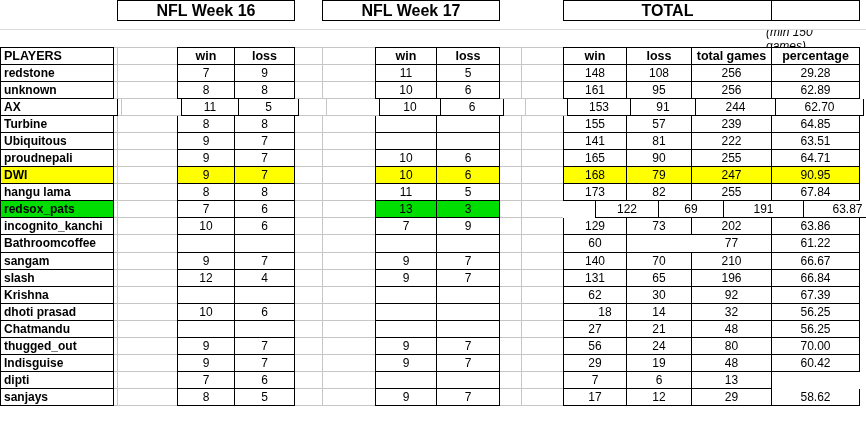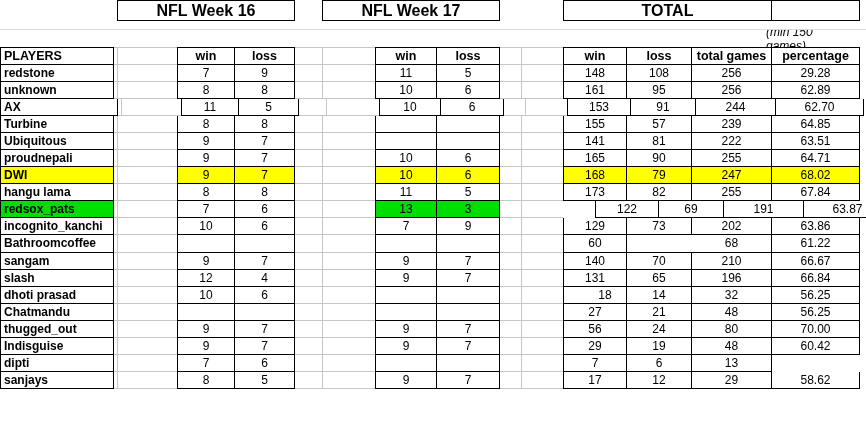--- a/index.html
+++ b/index.html
@@ -170,21 +170,21 @@
         <div class="cell sp spB" style="width: 63px;"></div>
         <div class="cell box first num" style="width: 58px; background: rgb(255, 255, 0);">9</div>
         <div class="cell box num" style="width: 60px; background: rgb(255, 255, 0);">7</div>
         <div class="cell sp spE" style="width: 80px;"></div>
         <div class="cell box first num" style="width: 62px; background: rgb(255, 255, 0);">10</div>
         <div class="cell box num" style="width: 63px; background: rgb(255, 255, 0);">6</div>
         <div class="cell sp spH" style="width: 63px;"></div>
         <div class="cell box first num" style="width: 64px; background: rgb(255, 255, 0);">168</div>
         <div class="cell box num" style="width: 65px; background: rgb(255, 255, 0);">79</div>
         <div class="cell box num" style="width: 80px; background: rgb(255, 255, 0);">247</div>
-        <div class="cell box num" style="width: 88px; background: rgb(255, 255, 0);">68.02</div>
+        <div class="cell box num" style="width: 88px; background: rgb(255, 255, 0);">90.95</div>
         <div class="cell " style="width: 6px;"></div>
       </div>
       <div class="row drow">
         <div class="cell box first name" style="width: 114px;">hangu lama</div>
         <div class="cell sp spB" style="width: 63px;"></div>
         <div class="cell box first num" style="width: 58px;">8</div>
         <div class="cell box num" style="width: 60px;">8</div>
         <div class="cell sp spE" style="width: 80px;"></div>
         <div class="cell box first num" style="width: 62px;">11</div>
         <div class="cell box num" style="width: 63px;">5</div>
@@ -229,21 +229,21 @@
         <div class="cell box first name" style="width: 114px;">Bathroomcoffee</div>
         <div class="cell sp spB" style="width: 63px;"></div>
         <div class="cell box first num" style="width: 58px;"></div>
         <div class="cell box num" style="width: 60px;"></div>
         <div class="cell sp spE" style="width: 80px;"></div>
         <div class="cell box first num" style="width: 62px;"></div>
         <div class="cell box num" style="width: 63px;"></div>
         <div class="cell sp spH" style="width: 63px;"></div>
         <div class="cell box first num" style="width: 64px;">60</div>
         <div class="cell box num" style="width: 65px; margin-top: 17px;">38</div>
-        <div class="cell box num" style="width: 80px;">68</div>
+        <div class="cell box num" style="width: 80px;">77</div>
         <div class="cell box num" style="width: 88px;">61.22</div>
         <div class="cell " style="width: 6px;"></div>
       </div>
       <div class="row drow">
         <div class="cell box first name" style="width: 114px;">sangam</div>
         <div class="cell sp spB" style="width: 63px;"></div>
         <div class="cell box first num" style="width: 58px;">9</div>
         <div class="cell box num" style="width: 60px;">7</div>
         <div class="cell sp spE" style="width: 80px;"></div>
         <div class="cell box first num" style="width: 62px;">9</div>
@@ -264,20 +264,35 @@
         <div class="cell box first num" style="width: 62px;">9</div>
         <div class="cell box num" style="width: 63px;">7</div>
         <div class="cell sp spH" style="width: 63px;"></div>
         <div class="cell box first num" style="width: 64px;">131</div>
         <div class="cell box num" style="width: 65px;">65</div>
         <div class="cell box num" style="width: 80px;">196</div>
         <div class="cell box num" style="width: 88px;">66.84</div>
         <div class="cell " style="width: 6px;"></div>
       </div>
       <div class="row drow">
+        <div class="cell box first name" style="width: 114px;">Krishna</div>
+        <div class="cell sp spB" style="width: 63px;"></div>
+        <div class="cell box first num" style="width: 58px;"></div>
+        <div class="cell box num" style="width: 60px;"></div>
+        <div class="cell sp spE" style="width: 80px;"></div>
+        <div class="cell box first num" style="width: 62px;"></div>
+        <div class="cell box num" style="width: 63px;"></div>
+        <div class="cell sp spH" style="width: 63px;"></div>
+        <div class="cell box first num" style="width: 64px;">62</div>
+        <div class="cell box num" style="width: 65px;">30</div>
+        <div class="cell box num" style="width: 80px;">92</div>
+        <div class="cell box num" style="width: 88px;">67.39</div>
+        <div class="cell " style="width: 6px;"></div>
+      </div>
+      <div class="row drow">
         <div class="cell box first name" style="width: 114px;">dhoti prasad</div>
         <div class="cell sp spB" style="width: 63px;"></div>
         <div class="cell box first num" style="width: 58px;">10</div>
         <div class="cell box num" style="width: 60px;">6</div>
         <div class="cell sp spE" style="width: 80px;"></div>
         <div class="cell box first num" style="width: 62px;"></div>
         <div class="cell box num" style="width: 63px;"></div>
         <div class="cell sp spH" style="width: 63px;"></div>
         <div class="cell box first num" style="width: 64px; padding-left: 20px;">18</div>
         <div class="cell box num" style="width: 65px;">14</div>

